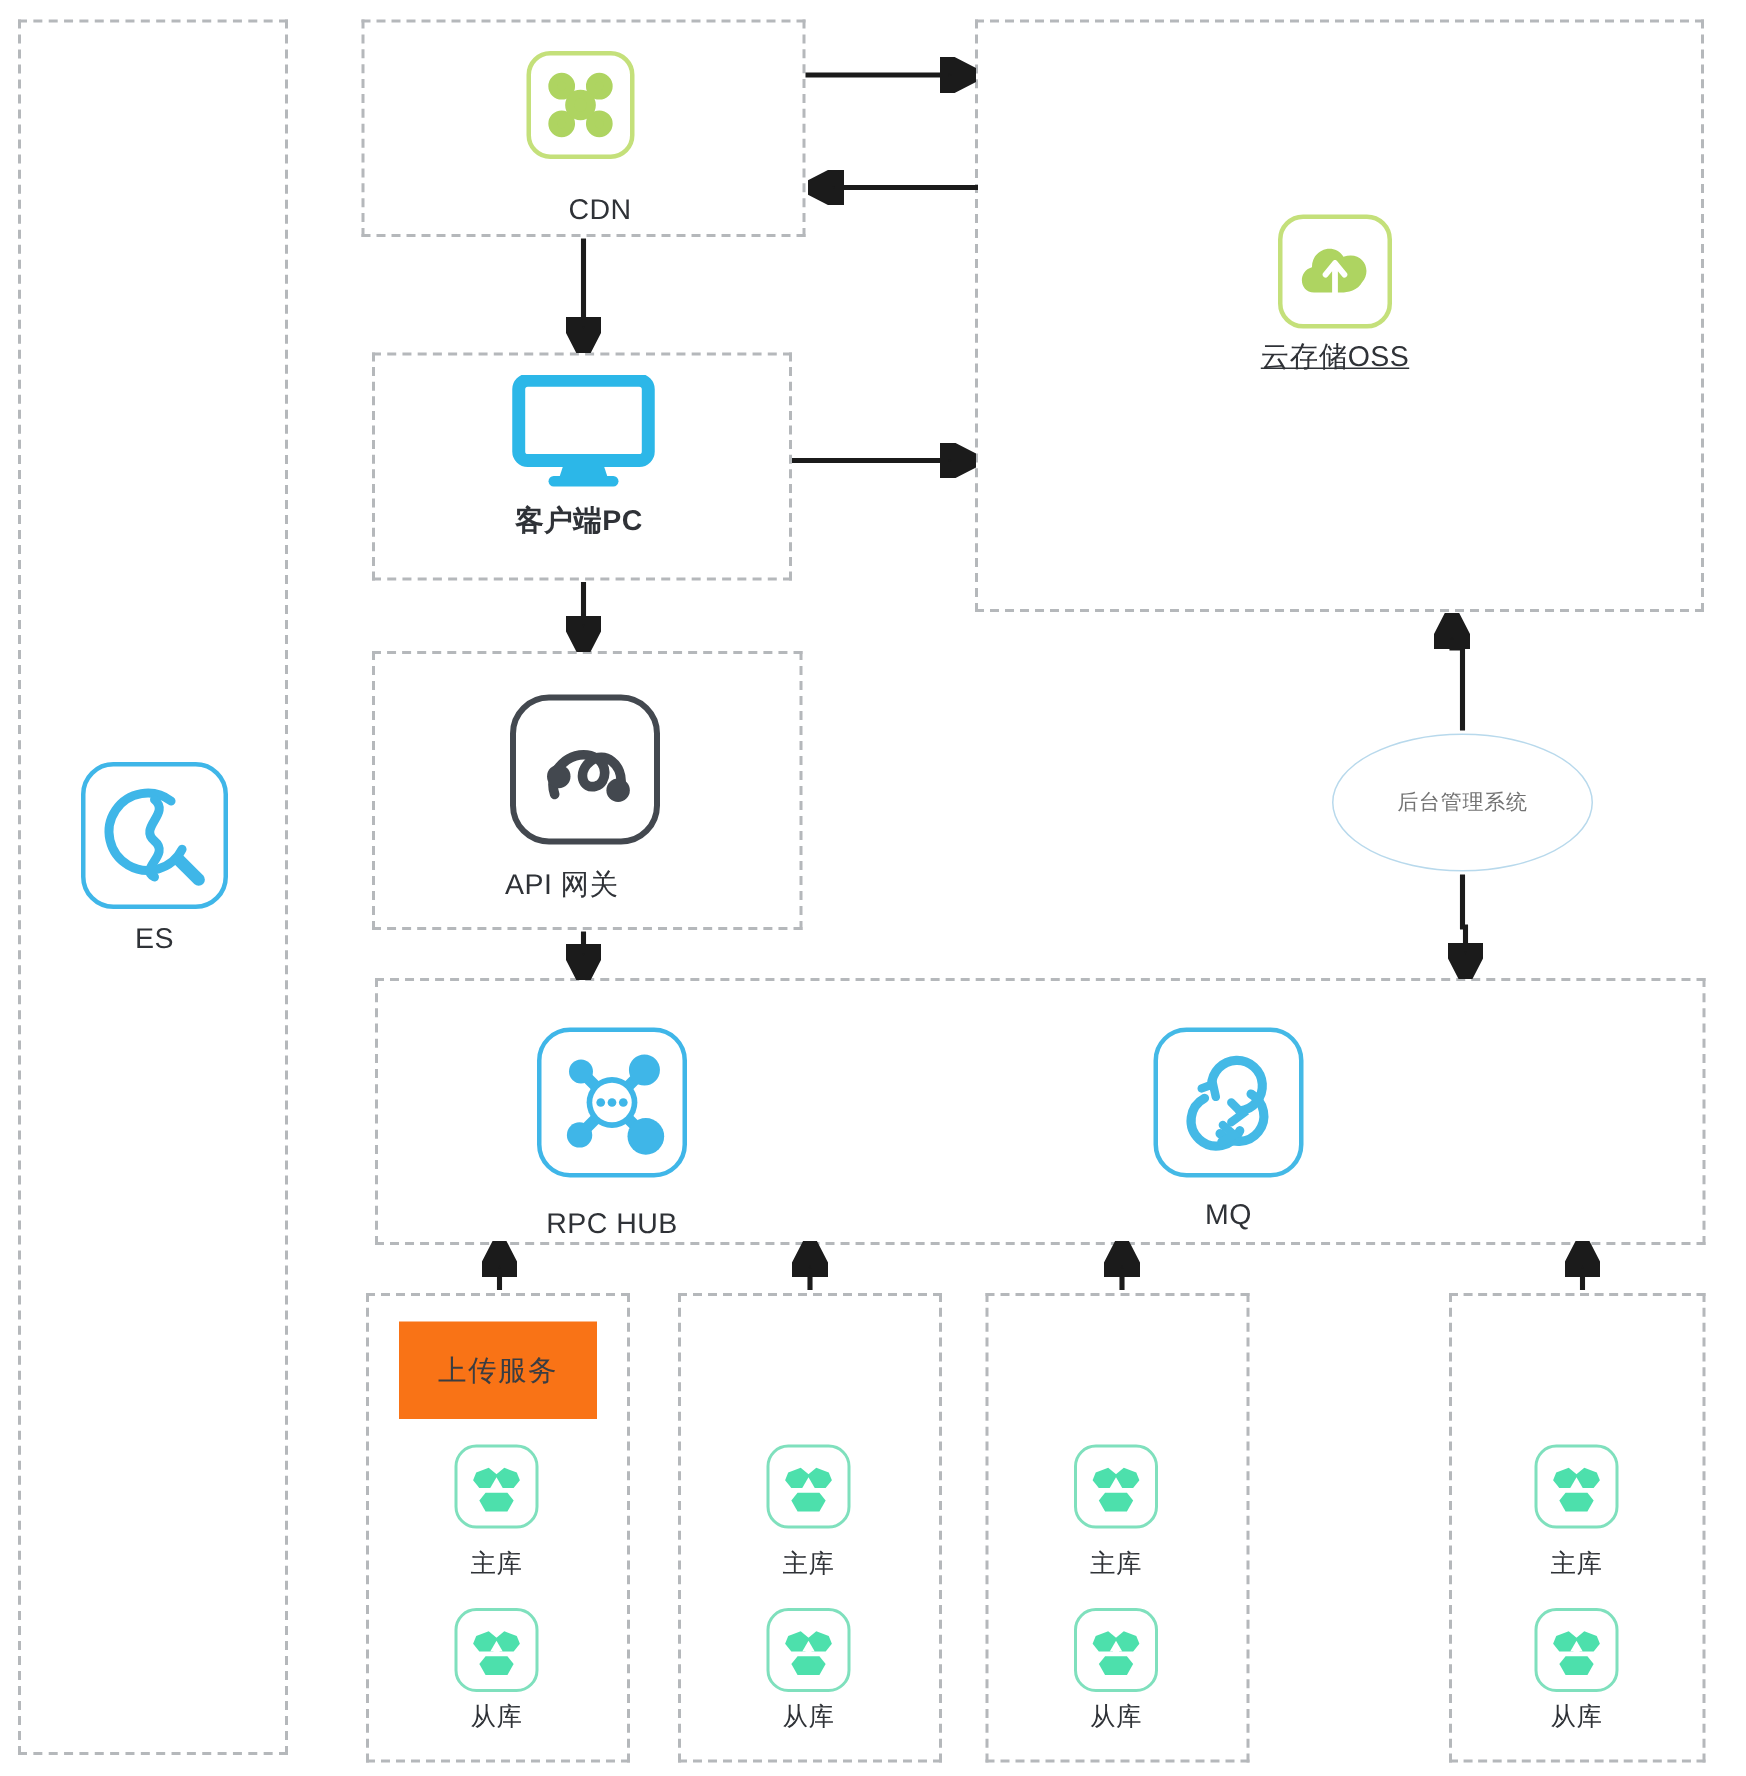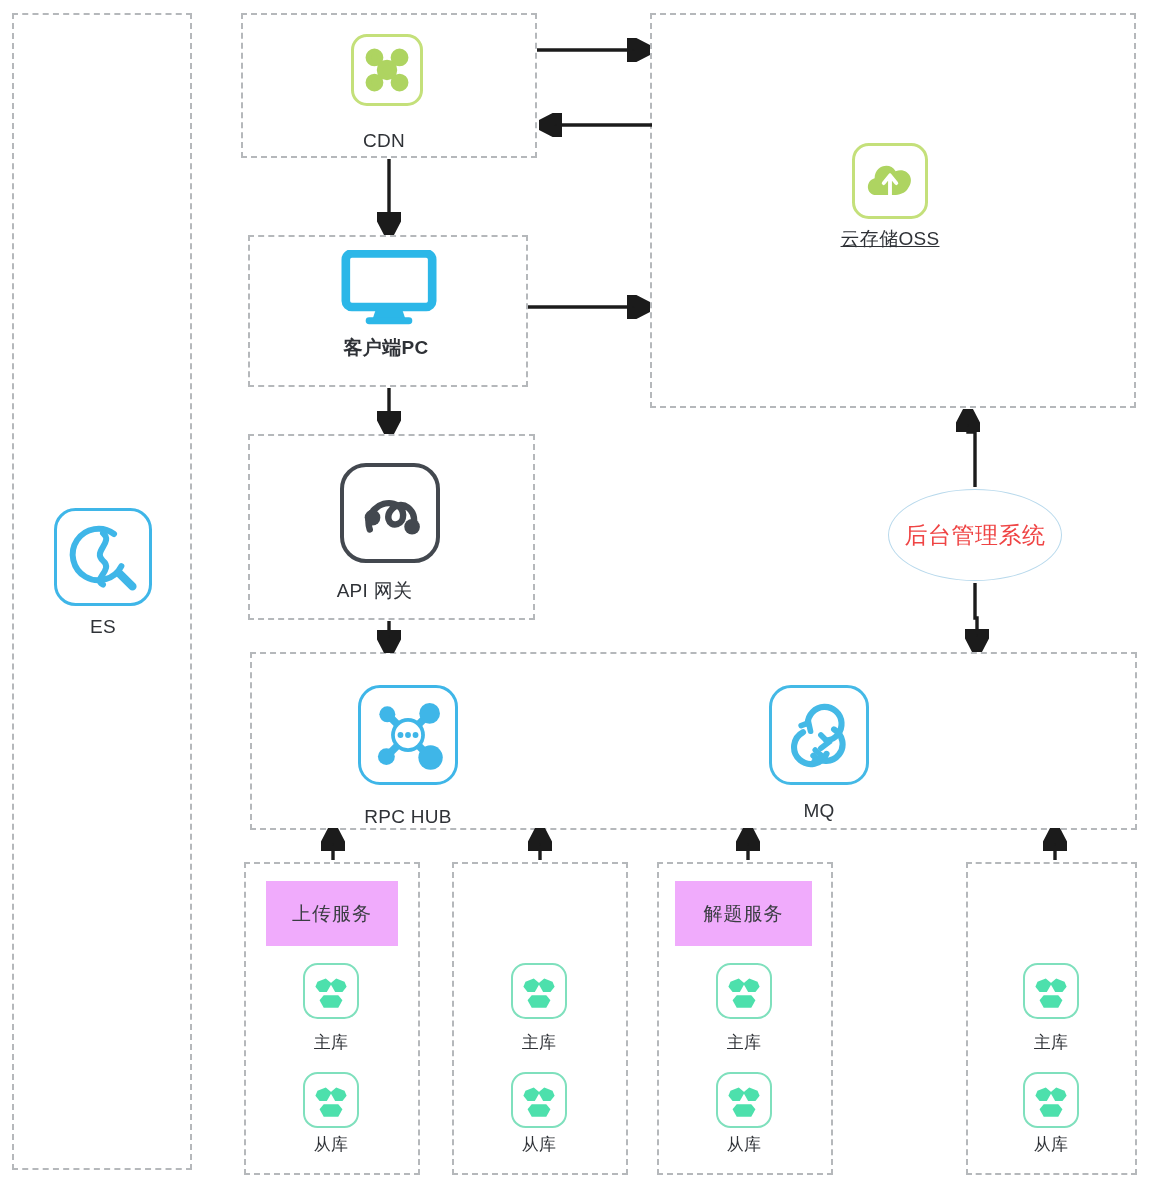--- a/index.html
+++ b/index.html
@@ -45,40 +45,40 @@
   .iconframe.dark   { border: 4px solid #43484f; border-radius: 26%; }
   .iconframe.cyan   { border: 3px solid #3fb6e8; }
   .iconframe.cyan2  { border: 3px solid #44b9e6; }
   .iconframe.mint   { border: 2.5px solid #7fe0bd; border-radius: 26%; }
 
   .iconframe svg { display: block; width: 100%; height: 100%; }
 
   
   .svc-chip {
     position: absolute;
-    background: #f0abfc;
+    background: #f97316;
     display: flex;
     align-items: center;
     justify-content: center;
     color: #3a3d42;
     font-size: 19px;
     letter-spacing: 1px;
   }
 
   
   .ellipse {
     position: absolute;
     border: 1.5px solid #b8d9ec;
     border-radius: 50%;
     background: #ffffff;
     display: flex;
     align-items: center;
     justify-content: center;
-    color: #ef4444;
-    font-size: 23px;
+    color: #737373;
+    font-size: 14px;
     letter-spacing: 0.5px;
   }
 
   
   #wires {
     position: absolute;
     left: 0; top: 0;
     width: 1164px; height: 1184px;
     pointer-events: none;
   }
@@ -110,21 +110,21 @@
         <line x1="33" y1="33" x2="67" y2="67"></line>
         <line x1="67" y1="33" x2="33" y2="67"></line>
         <circle cx="31" cy="31" r="9"></circle>
         <circle cx="69" cy="31" r="9"></circle>
         <circle cx="31" cy="69" r="9"></circle>
         <circle cx="69" cy="69" r="9"></circle>
         <circle cx="50" cy="50" r="11"></circle>
       </g>
     </svg>
   </div>
-  <div class="label" style="left:284px; top:130px; width:200px;">CDN</div>
+  <div class="label" style="left:300px; top:130px; width:200px;">CDN</div>
 
   <div class="dashed" style="left:650px; top:13px; width:486px; height:395px;"></div>
 
   <div class="iconframe lime" style="left:852px; top:143px; width:76px; height:76px;">
     <svg viewBox="0 0 100 100" aria-hidden="true">
       <path d="M30 70 C16 70 14 50 28 46 C28 28 50 22 58 36 C76 30 86 48 76 60 C72 68 62 70 56 70 Z" fill="#aed461"></path>
       <path d="M50 72 L50 44 M50 42 L41 53 M50 42 L59 53" stroke="#ffffff" stroke-width="5.5" fill="none" stroke-linecap="round"></path>
     </svg>
   </div>
   <div class="label" style="left:793px; top:228px; width:194px;text-decoration:underline;">云存储OSS</div>
@@ -235,21 +235,20 @@
         <path d="M24 32 L40 26 L52 36 L46 52 L28 52 L20 42 Z"></path>
         <path d="M60 26 L76 32 L80 42 L72 52 L54 52 L48 36 Z"></path>
         <path d="M36 58 L64 58 L72 68 L64 82 L36 82 L28 68 Z"></path>
       </g>
       <path d="M50 38 L58 52 L42 52 Z" fill="#ffffff"></path>
     </svg>
   </div>
   <div class="label small" style="left:479px; top:1135px; width:120px;">从库</div>
 
   <div class="dashed" style="left:657px; top:862px; width:176px; height:313px;"></div>
-  <div class="svc-chip" style="left:675px; top:881px; width:137px; height:65px;">解题服务</div>
   <div class="iconframe mint" style="left:716px; top:963px; width:56px; height:56px;">
     <svg viewBox="0 0 100 100" aria-hidden="true">
       <g fill="#4de0ac">
         <path d="M24 32 L40 26 L52 36 L46 52 L28 52 L20 42 Z"></path>
         <path d="M60 26 L76 32 L80 42 L72 52 L54 52 L48 36 Z"></path>
         <path d="M36 58 L64 58 L72 68 L64 82 L36 82 L28 68 Z"></path>
       </g>
       <path d="M50 38 L58 52 L42 52 Z" fill="#ffffff"></path>
     </svg>
   </div>

